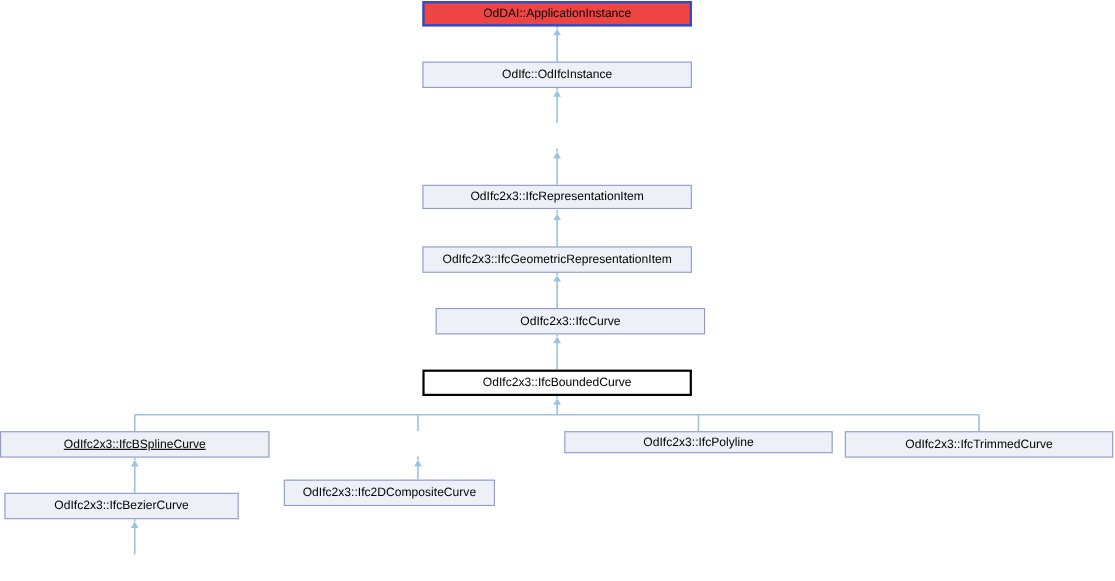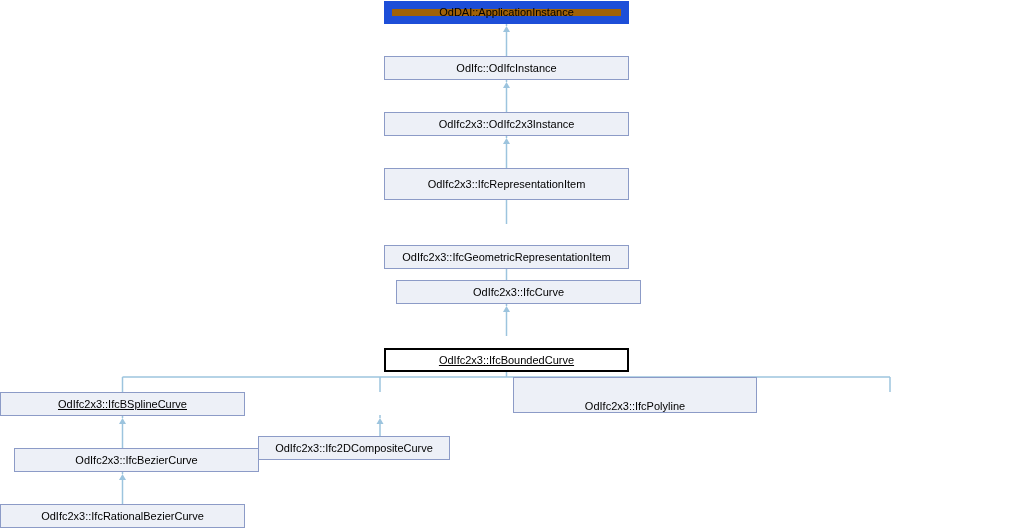--- a/index.html
+++ b/index.html
@@ -34,22 +34,22 @@
     white-space: nowrap;
     line-height: 1;
     cursor: default;
   }
   .node.class {
     background: #edf0f7;
     border: 1px solid #8c9bc7;
     cursor: pointer;
   }
   .node.external {
-    background: #a16207;
-    border: 8px solid #1d4ed8;
+    background: #ef4444;
+    border: 2px solid #1d4ed8;
   }
   .node.current {
     background: #ffffff;
     border: 2px solid #000000;
   }
 </style>
 </head>
 <body>
 
 <div class="diagram">
@@ -90,43 +90,40 @@
       <polygon points="122.5,474 119,480 126,480" fill="#9cc4de"></polygon>
       <line x1="122.5" y1="479" x2="122.5" y2="504" stroke="#9cc4de" stroke-width="1.5"></line>
     </svg>
 
 <div class="node external" style="left: 384px; top: 1px; width: 245px; height: 23px;">
       <span>OdDAI::ApplicationInstance</span>
     </div>
     <div class="node class" style="left: 384px; top: 56px; width: 245px; height: 24px;">
       <span>OdIfc::OdIfcInstance</span>
     </div>
-    <div class="node class" style="left: 384px; top: 112px; width: 245px; height: 24px;">
-      <span>OdIfc2x3::OdIfc2x3Instance</span>
-    </div>
-    <div class="node class" style="left: 384px; top: 168px; width: 245px; height: 32px;">
+    <div class="node class" style="left: 384px; top: 168px; width: 245px; height: 22px;">
       <span>OdIfc2x3::IfcRepresentationItem</span>
     </div>
-    <div class="node class" style="left: 384px; top: 224px; width: 245px; height: 24px; margin-top: 21px;">
+    <div class="node class" style="left: 384px; top: 224px; width: 245px; height: 24px;">
       <span>OdIfc2x3::IfcGeometricRepresentationItem</span>
     </div>
     <div class="node class" style="left: 396px; top: 280px; width: 245px; height: 24px;">
       <span>OdIfc2x3::IfcCurve</span>
     </div>
-    <div class="node current" style="left: 384px; top: 348px; width: 245px; height: 24px; text-decoration: underline;">
+    <div class="node current" style="left: 384px; top: 336px; width: 245px; height: 24px;">
       <span>OdIfc2x3::IfcBoundedCurve</span>
     </div>
     <div class="node class" style="left: 0px; top: 392px; width: 245px; height: 24px; text-decoration: underline;">
       <span>OdIfc2x3::IfcBSplineCurve</span>
     </div>
-    <div class="node class" style="left: 513px; top: 377px; width: 244px; height: 36px; align-items: flex-end;">
+    <div class="node class" style="left: 513px; top: 392px; width: 244px; height: 20px;">
       <span>OdIfc2x3::IfcPolyline</span>
     </div>
-    <div class="node class" style="left: 14px; top: 448px; width: 245px; height: 24px;">
+    <div class="node class" style="left: 768px; top: 392px; width: 244px; height: 24px;">
+      <span>OdIfc2x3::IfcTrimmedCurve</span>
+    </div>
+    <div class="node class" style="left: 4px; top: 448px; width: 213px; height: 24px;">
       <span>OdIfc2x3::IfcBezierCurve</span>
     </div>
     <div class="node class" style="left: 258px; top: 436px; width: 192px; height: 24px;">
       <span>OdIfc2x3::Ifc2DCompositeCurve</span>
     </div>
-    <div class="node class" style="left: 0px; top: 504px; width: 245px; height: 24px;">
-      <span>OdIfc2x3::IfcRationalBezierCurve</span>
-    </div>
   </div>
 
 </body></html>

